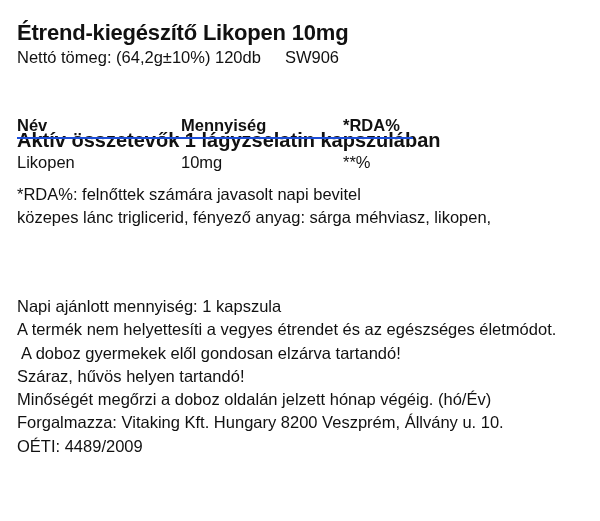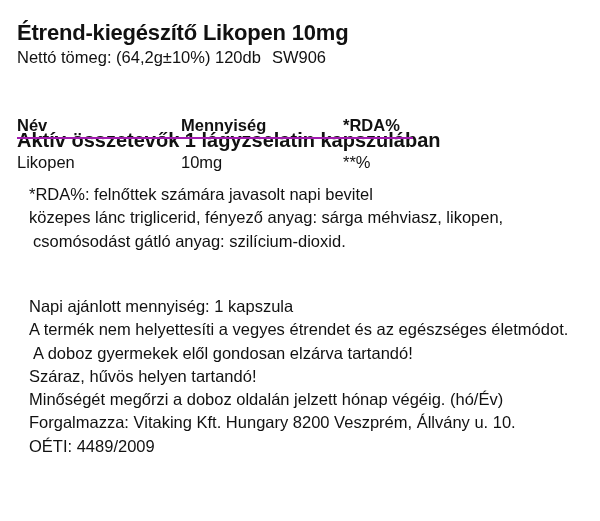--- a/index.html
+++ b/index.html
@@ -18,55 +18,54 @@
     .abs { position: absolute; white-space: nowrap; }
     .title {
       left: 17px; top: 20px;
       font-size: 22px; font-weight: bold;
       letter-spacing: -0.2px;
     }
     .sub {
       left: 17px; top: 48px;
       font-size: 16.5px;
     }
-    .sub .code { margin-left: 11px; }
+    .sub .code { margin-left: 24px; }
     .section-heading {
       left: 17px; top: 95px;
       font-size: 20px; font-weight: bold; margin-top: 34px;
     }
     .table {
       position: absolute;
       left: 17px; top: 116px;
       width: 396px;
       font-size: 16.5px;
     }
     .table .row {
       position: relative;
       height: 22px;
     }
     .table .head {
       font-weight: bold;
-      border-bottom: 2px solid #a21caf;
+      border-bottom: 2px solid #1d4ed8;
       height: 21px;
     }
     .table .cell {
       position: absolute;
       top: 0;
       white-space: nowrap;
     }
     .c1 { left: 0; }
     .c2 { left: 164px; }
     .c3 { left: 326px; }
     .table .body-row { margin-top: 14px; }
     .lines {
       position: absolute;
       left: 17px;
       font-size: 16.5px;
       line-height: 23.3px;
-      margin-left: 12px;
     }
     .lines .l { white-space: nowrap; }
     .indent { padding-left: 4px; }
     .block1 { top: 183px; }
     .block2 { top: 295px; }
   </style>
 </head>
 <body>
 
 <div class="abs title">Étrend-kiegészítő Likopen 10mg</div>
@@ -86,21 +85,20 @@
   <div class="row body-row">
     <span class="cell c1">Likopen</span>
     <span class="cell c2">10mg</span>
     <span class="cell c3">**%</span>
   </div>
 </div>
 
 <div class="lines block1">
   <div class="l">*RDA%: felnőttek számára javasolt napi bevitel</div>
   <div class="l">közepes lánc triglicerid, fényező anyag: sárga méhviasz, likopen,</div>
-  <div class="l indent">csomósodást gátló anyag: szilícium-dioxid.</div>
 </div>
 
 <div class="lines block2">
   <div class="l">Napi ajánlott mennyiség: 1 kapszula</div>
   <div class="l">A termék nem helyettesíti a vegyes étrendet és az egészséges életmódot.</div>
   <div class="l indent">A doboz gyermekek elől gondosan elzárva tartandó!</div>
   <div class="l">Száraz, hűvös helyen tartandó!</div>
   <div class="l">Minőségét megőrzi a doboz oldalán jelzett hónap végéig. (hó/Év)</div>
   <div class="l">Forgalmazza: Vitaking Kft. Hungary 8200 Veszprém, Állvány u. 10.</div>
   <div class="l">OÉTI: 4489/2009</div>

